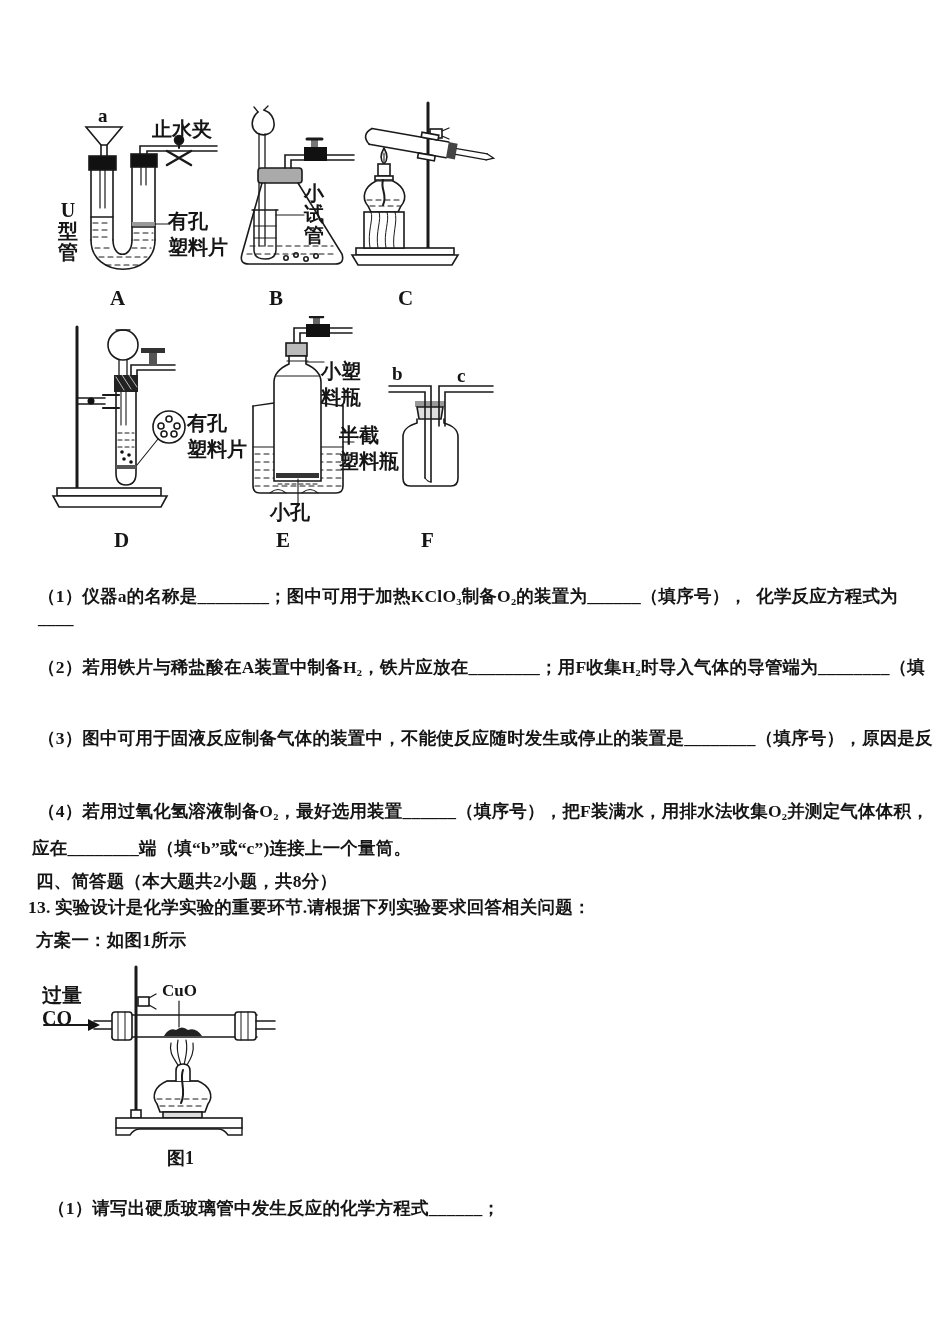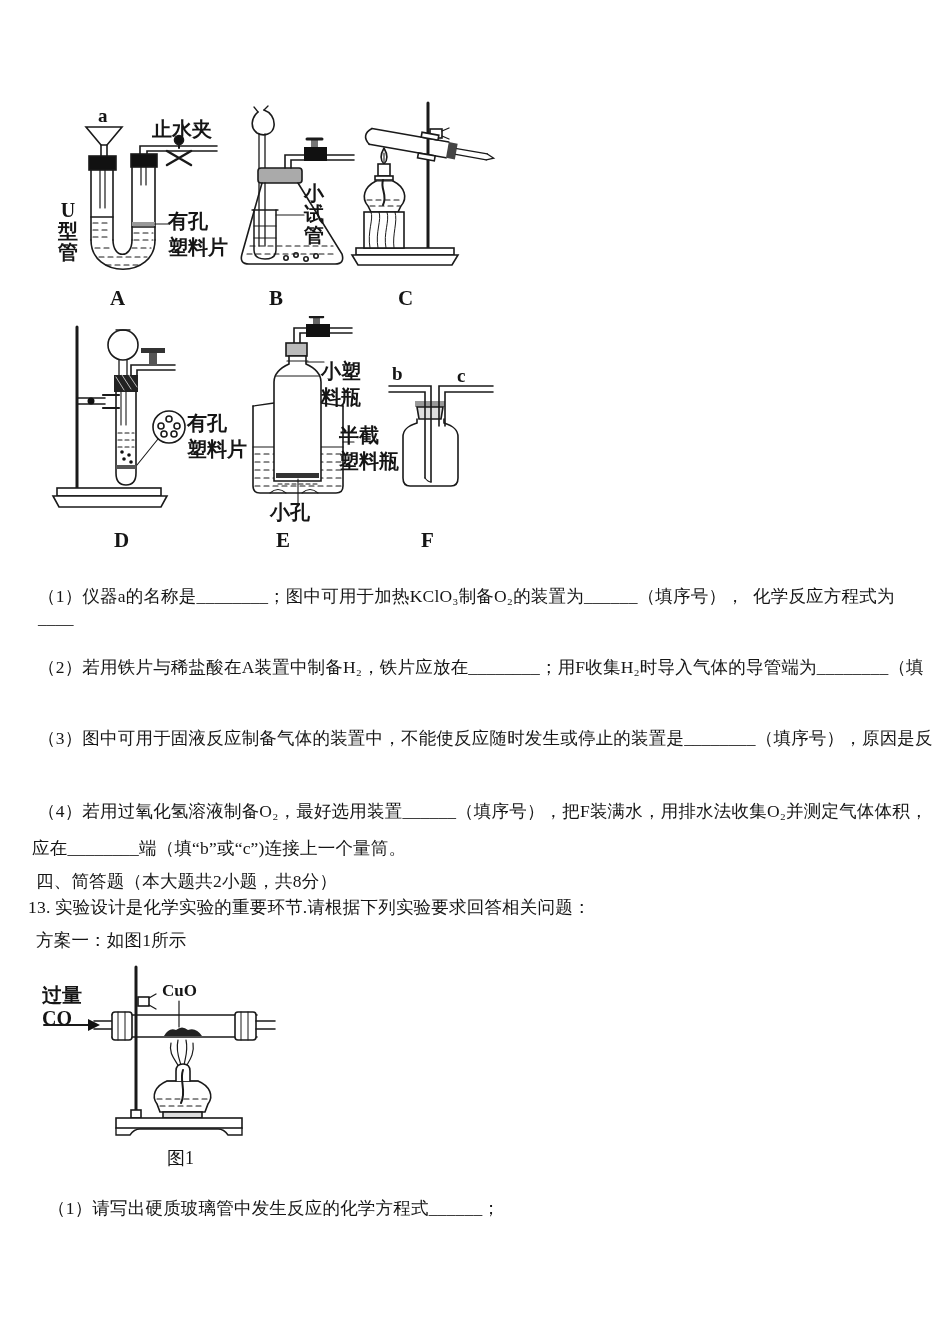--- a/index.html
+++ b/index.html
@@ -1,24 +1,24 @@
 <!DOCTYPE html>
 <html><head>
 <meta charset="utf-8">
 <style>
   html,body{margin:0;padding:0;background:#fff;}
   #page{position:relative;width:950px;height:1344px;background:#fff;overflow:hidden;
         font-family:"Liberation Serif","DejaVu Serif","DejaVu Sans",serif;color:#151515;}
   svg.diag{position:absolute;}
-  .line{position:absolute;font-size:17.5px;font-weight:400;white-space:pre-wrap;letter-spacing:.2px;}
+  .line{position:absolute;font-size:17.5px;font-weight:700;white-space:pre-wrap;letter-spacing:.2px;}
   .dlbl{position:absolute;font-size:20px;font-weight:700;white-space:pre-wrap;line-height:1.28;}
   .vlbl{line-height:1.06;text-align:center;}
   .letter{position:absolute;font-size:21px;font-weight:600;}
   .lat{position:absolute;font-size:19px;font-weight:700;}
-  .cap{position:absolute;font-size:18px;font-weight:400;}
+  .cap{position:absolute;font-size:18px;font-weight:700;}
 </style>
 </head>
 <body>
 
 <div id="page">
 
   <svg class="diag" style="left:55px;top:95px;width:170px;height:195px" viewBox="0 0 170 195">
     <g fill="none" stroke="#1a1a1a" stroke-width="1.6" stroke-linecap="round">
       <g>
         <path d="M31,32 H67 L52,50 H46 Z"></path>

